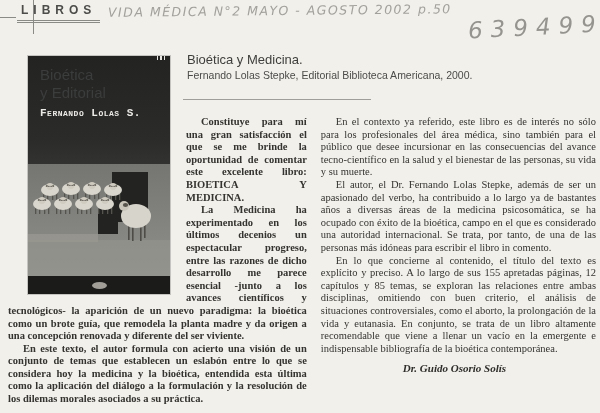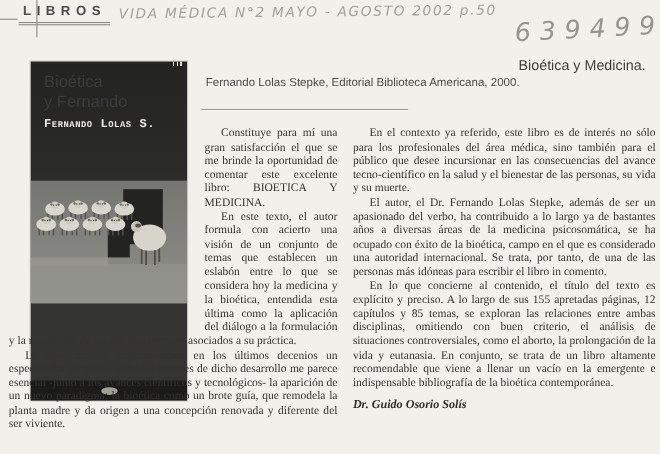--- a/index.html
+++ b/index.html
@@ -24,30 +24,30 @@
   }
   .catalog{
     position:absolute;left:468px;top:14px;white-space:nowrap;
     font-family:"DejaVu Sans",sans-serif;font-style:italic;font-size:23px;
     color:#96948f;letter-spacing:8px;transform:rotate(-3deg);
   }
   
   .review-head{position:absolute;left:187px;top:52px;width:400px;}
   .review-title{
     margin:0 0 2px 0;font-family:"Liberation Sans",sans-serif;
-    font-size:13px;font-weight:400;color:#3e3e3c;text-align:right;
+    font-size:13px;font-weight:400;color:#3e3e3c;
   }
   .review-sub{
     font-family:"Liberation Sans",sans-serif;font-size:10.5px;
     color:#4b4b49;line-height:1.3;
   }
   .head-rule{position:absolute;left:183px;top:99px;width:188px;height:1px;background:#a09e9a;}
   
   .cover{
-    position:absolute;left:28px;top:56px;width:142px;height:308px;
+    position:absolute;left:28px;top:56px;width:142px;height:238px;
     background:linear-gradient(180deg,#232322 0%,#2b2b2a 35%,#343433 48%);
     box-shadow:0 0 0 1px rgba(0,0,0,.18);
   }
   .cover-title{
     position:absolute;top:10px;left:12px;
     font-family:"Liberation Sans",sans-serif;font-size:15px;
     color:#3b3c3c;line-height:1.2;
   }
   .cover-author{
     position:absolute;top:51px;left:12px;
@@ -59,29 +59,29 @@
     position:absolute;bottom:0;left:0;width:100%;height:18px;background:#1b1b1a;
     display:flex;align-items:center;justify-content:center;
   }
   .pub-logo{width:15px;height:7px;border-radius:50%;background:#b7b5ae;opacity:.85;}
   .corner-mark{
     position:absolute;top:0;right:3px;width:10px;height:4px;
     background:repeating-linear-gradient(90deg,#e8e7e3 0 1.5px,rgba(0,0,0,0) 1.5px 3.5px);
   }
   
   .content{position:absolute;left:8px;top:116px;width:588px;display:flex;}
-  .col-left{width:304px;}
+  .col-left{width:304px;font-weight:bold;}
   .col-right{width:280px;margin-left:14px;}
   .cover-spacer{float:left;width:178px;height:178px;}
   .content p{
     margin:0;font-size:10.5px;line-height:1.2;color:#343330;
     text-align:justify;text-indent:15px;
   }
   .signature{
-    text-align:left;font-size:11px;font-weight:bold;font-style:italic;
+    text-align:center;font-size:11px;font-weight:bold;font-style:italic;
     color:#2e2d2a;margin-top:7px;padding-right:8px;
   }
 </style>
 </head>
 <body>
 
 <div class="rule-left"></div>
 <div class="rule-vert"></div>
 <div class="libros">LIBROS</div>
 <div class="annotation">VIDA MÉDICA N°2  MAYO - AGOSTO 2002  p.50</div>
@@ -90,21 +90,21 @@
 <div class="review-head">
   <h1 class="review-title">Bioética y Medicina.</h1>
   <div class="review-sub">Fernando Lolas Stepke, Editorial Biblioteca Americana, 2000.</div>
 </div>
 <div class="head-rule"></div>
 
 <div class="cover">
   <div class="corner-mark"></div>
   <div class="cover-title">
     <div>Bioética</div>
-    <div>y Fernando</div>
+    <div>y Editorial</div>
   </div>
   <div class="cover-author">Fernando Lolas S.</div>
 
   <svg class="cover-scene" viewBox="0 0 142 112" xmlns="http://www.w3.org/2000/svg">
     <defs>
       <linearGradient id="bgG" x1="0" y1="0" x2="0" y2="1">
         <stop offset="0" stop-color="#757572"></stop>
         <stop offset="1" stop-color="#8f8f8b"></stop>
       </linearGradient>
       <g id="sheepS">
@@ -146,22 +146,22 @@
 
   <div class="cover-footer">
     <div class="pub-logo"></div>
   </div>
 </div>
 
 <div class="content">
   <div class="col-left">
     <div class="cover-spacer"></div>
     <p>Constituye para mí una gran satisfacción el que se me brinde la oportunidad de comentar este excelente libro: BIOETICA Y MEDICINA.</p>
+    <p>La Medicina ha experimentado en los últimos decenios un espectacular progreso, entre las razones de dicho desarrollo me parece esencial -junto a los avances científicos y tecnológicos- la aparición de un nuevo paradigma: la bioética como un brote guía, que remodela la planta madre y da origen a una concepción renovada y diferente del ser viviente.</p>
     <p>En este texto, el autor formula con acierto una visión de un conjunto de temas que establecen un eslabón entre lo que se considera hoy la medicina y la bioética, entendida esta última como la aplicación del diálogo a la formulación y la resolución de los dilemas morales asociados a su práctica.</p>
-    <p>La Medicina ha experimentado en los últimos decenios un espectacular progreso, entre las razones de dicho desarrollo me parece esencial -junto a los avances científicos y tecnológicos- la aparición de un nuevo paradigma: la bioética como un brote guía, que remodela la planta madre y da origen a una concepción renovada y diferente del ser viviente.</p>
   </div>
   <div class="col-right">
     <p>En el contexto ya referido, este libro es de interés no sólo para los profesionales del área médica, sino también para el público que desee incursionar en las consecuencias del avance tecno-científico en la salud y el bienestar de las personas, su vida y su muerte.</p>
     <p>El autor, el Dr. Fernando Lolas Stepke, además de ser un apasionado del verbo, ha contribuido a lo largo ya de bastantes años a diversas áreas de la medicina psicosomática, se ha ocupado con éxito de la bioética, campo en el que es considerado una autoridad internacional. Se trata, por tanto, de una de las personas más idóneas para escribir el libro in comento.</p>
     <p>En lo que concierne al contenido, el título del texto es explícito y preciso. A lo largo de sus 155 apretadas páginas, 12 capítulos y 85 temas, se exploran las relaciones entre ambas disciplinas, omitiendo con buen criterio, el análisis de situaciones controversiales, como el aborto, la prolongación de la vida y eutanasia. En conjunto, se trata de un libro altamente recomendable que viene a llenar un vacío en la emergente e indispensable bibliografía de la bioética contemporánea.</p>
     <div class="signature">Dr. Guido Osorio Solís</div>
   </div>
 </div>
 
 </body></html>

